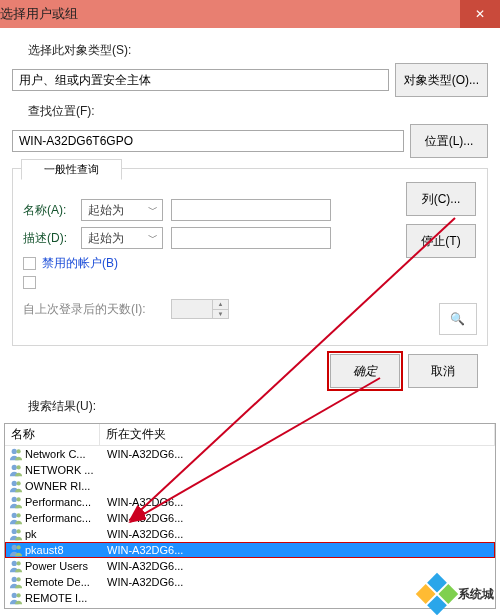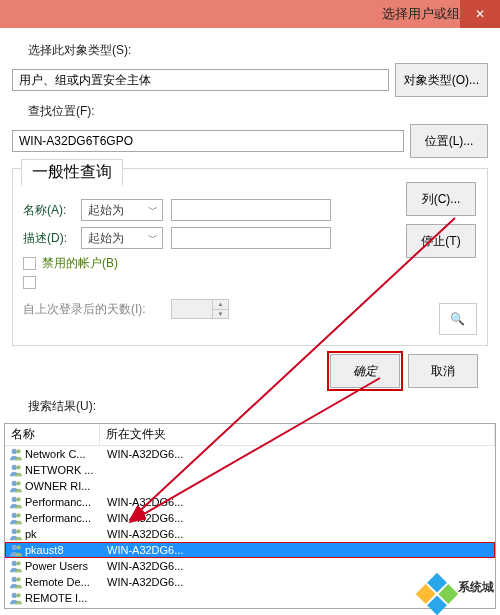--- a/index.html
+++ b/index.html
@@ -1,53 +1,53 @@
 <!DOCTYPE html>
 <html><head>
 <meta charset="utf-8">
 <style>
 * { box-sizing: border-box; font-family: "Microsoft YaHei", "Segoe UI", sans-serif; font-size: 12px; }
 body { margin: 0; width: 500px; height: 615px; background: #fff; overflow: hidden; position: relative; }
 .titlebar { background: #e87f71; height: 28px; display: flex; align-items: center; position: relative; }
-.titlebar .title { flex: 1; text-align: right; color: #222; font-size: 13px; }
+.titlebar .title { flex: 1; text-align: left; color: #222; font-size: 13px; }
 .titlebar .close { width: 40px; height: 28px; background: #c94a3b; color: #fff; display:flex; align-items:center; justify-content:center; }
 .dlg { padding: 10px 12px 0 12px; }
 .lbl { color: #222; margin: 4px 16px; font-size: 12px; }
 .row { display:flex; gap:6px; align-items:center; margin-bottom:6px; }
 .txtbox { background:#fff; border:1px solid #a8a8a8; height:22px; padding:2px 6px; flex:1; line-height:16px; }
 .btn { background:#efefef; border:1px solid #adadad; height:34px; min-width:78px; padding:10px 8px; display:flex; align-items:center; justify-content:center; cursor:default; }
 .btn.small { min-width:70px; }
 .group { border:1px solid #d6d6d6; margin-top:10px; padding:24px 10px 12px 10px; position:relative; }
-.tabhdr { position:absolute; top:-10px; left:8px; background:#fff; border:1px solid #d6d6d6; border-bottom:1px solid #fff; padding:2px 10px; font-size:16px; }
+.tabhdr { position:absolute; top:-10px; left:8px; background:#fff; border:1px solid #d6d6d6; border-bottom:1px solid #fff; padding:2px 22px; font-size:11px; }
 .frow { display:flex; align-items:center; gap:8px; margin:6px 0; }
 .flabel { width:50px; color:#14532d; }
 .select { background:#fff; border:1px solid #adadad; height:22px; width:82px; display:flex; align-items:center; justify-content:space-between; padding:0 4px 0 6px; color:#444; }
 .select .chev { font-size:10px; color:#555; }
 .finput { background:#fff; border:1px solid #adadad; height:22px; width:160px; }
 .sidebtns { position:absolute; right:24px; top:182px; display:flex; flex-direction:column; gap:8px; }
-.chk { display:flex; align-items:center; gap:6px; color:#4d7c0f; margin:4px 0; }
+.chk { display:flex; align-items:center; gap:6px; color:#1d4ed8; margin:4px 0; }
 .chk .box { width:13px; height:13px; border:1px solid #b5b5b5; background:#fff; }
 .numinput { background:#efefef; border:1px solid #c9c9c9; height:20px; width:58px; display:flex; align-items:center; }
 .numinput .spin { width:16px; height:18px; border-left:1px solid #c9c9c9; margin-left:auto; display:flex; flex-direction:column; }
 .numinput .spin span { flex:1; font-size:6px; display:flex; align-items:center; justify-content:center; color:#777; border-bottom:1px solid #c9c9c9; }
 .numinput .spin span:last-child { border:none; }
 .searchicon { width:38px; height:32px; border:1px solid #ccc; margin-left:auto; display:flex; align-items:center; justify-content:center; font-size:20px; }
 .okcancel { display:flex; gap:8px; justify-content:flex-end; padding:8px 22px 6px 0; }
 .listarea { border:1px solid #a8a8a8; margin:0 4px; height:186px; overflow:hidden; position:relative; background:#fff; }
 .listhdr { display:flex; background:#fff; border-bottom:1px solid #e4e4e4; height:22px; align-items:center; }
 .listhdr .col { padding:0 6px; border-right:1px solid #e4e4e4; height:100%; display:flex; align-items:center; }
 .c1 { width:95px; } .c2 { flex:1; }
 .listbody { overflow:auto; height:164px; }
 .lrow { display:flex; height:16px; align-items:center; padding:0 0 0 4px; }
 .lrow.sel { background:#1e90ff; color:#fff; outline:1px solid #c00; outline-offset:-1px; }
 .uicon { width:14px; height:14px; margin-right:2px; display:inline-flex; align-items:center; justify-content:center; }
 .uicon svg { width:14px; height:14px; }
 .lrow .n { width:78px; white-space:nowrap; overflow:hidden; text-overflow:ellipsis; font-size:11px; }
 .lrow .f { white-space:nowrap; overflow:hidden; text-overflow:ellipsis; font-size:11px; padding-left:4px; }
-.watermark { position:absolute; right:6px; bottom:6px; display:flex; gap:6px; font-size:18px; color:#333; font-weight:bold; pointer-events:none; }
+.watermark { position:absolute; right:6px; bottom:6px; display:flex; align-items:center; gap:6px; font-size:18px; color:#333; font-weight:bold; pointer-events:none; }
 .watermark .logo { display:grid; grid-template-columns:14px 14px; grid-template-rows:14px 14px; gap:2px; transform:rotate(45deg); }
 .watermark .logo span { background:#2aa6ea; }
 .watermark .logo span:nth-child(2){ background:#7fd04f; }
 .watermark .logo span:nth-child(3){ background:#ffbb33; }
 .watermark .logo span:nth-child(4){ background:#2aa6ea; }
 .arrows { position:absolute; left:0; top:0; pointer-events:none; }
 </style>
 </head>
 <body>
 

